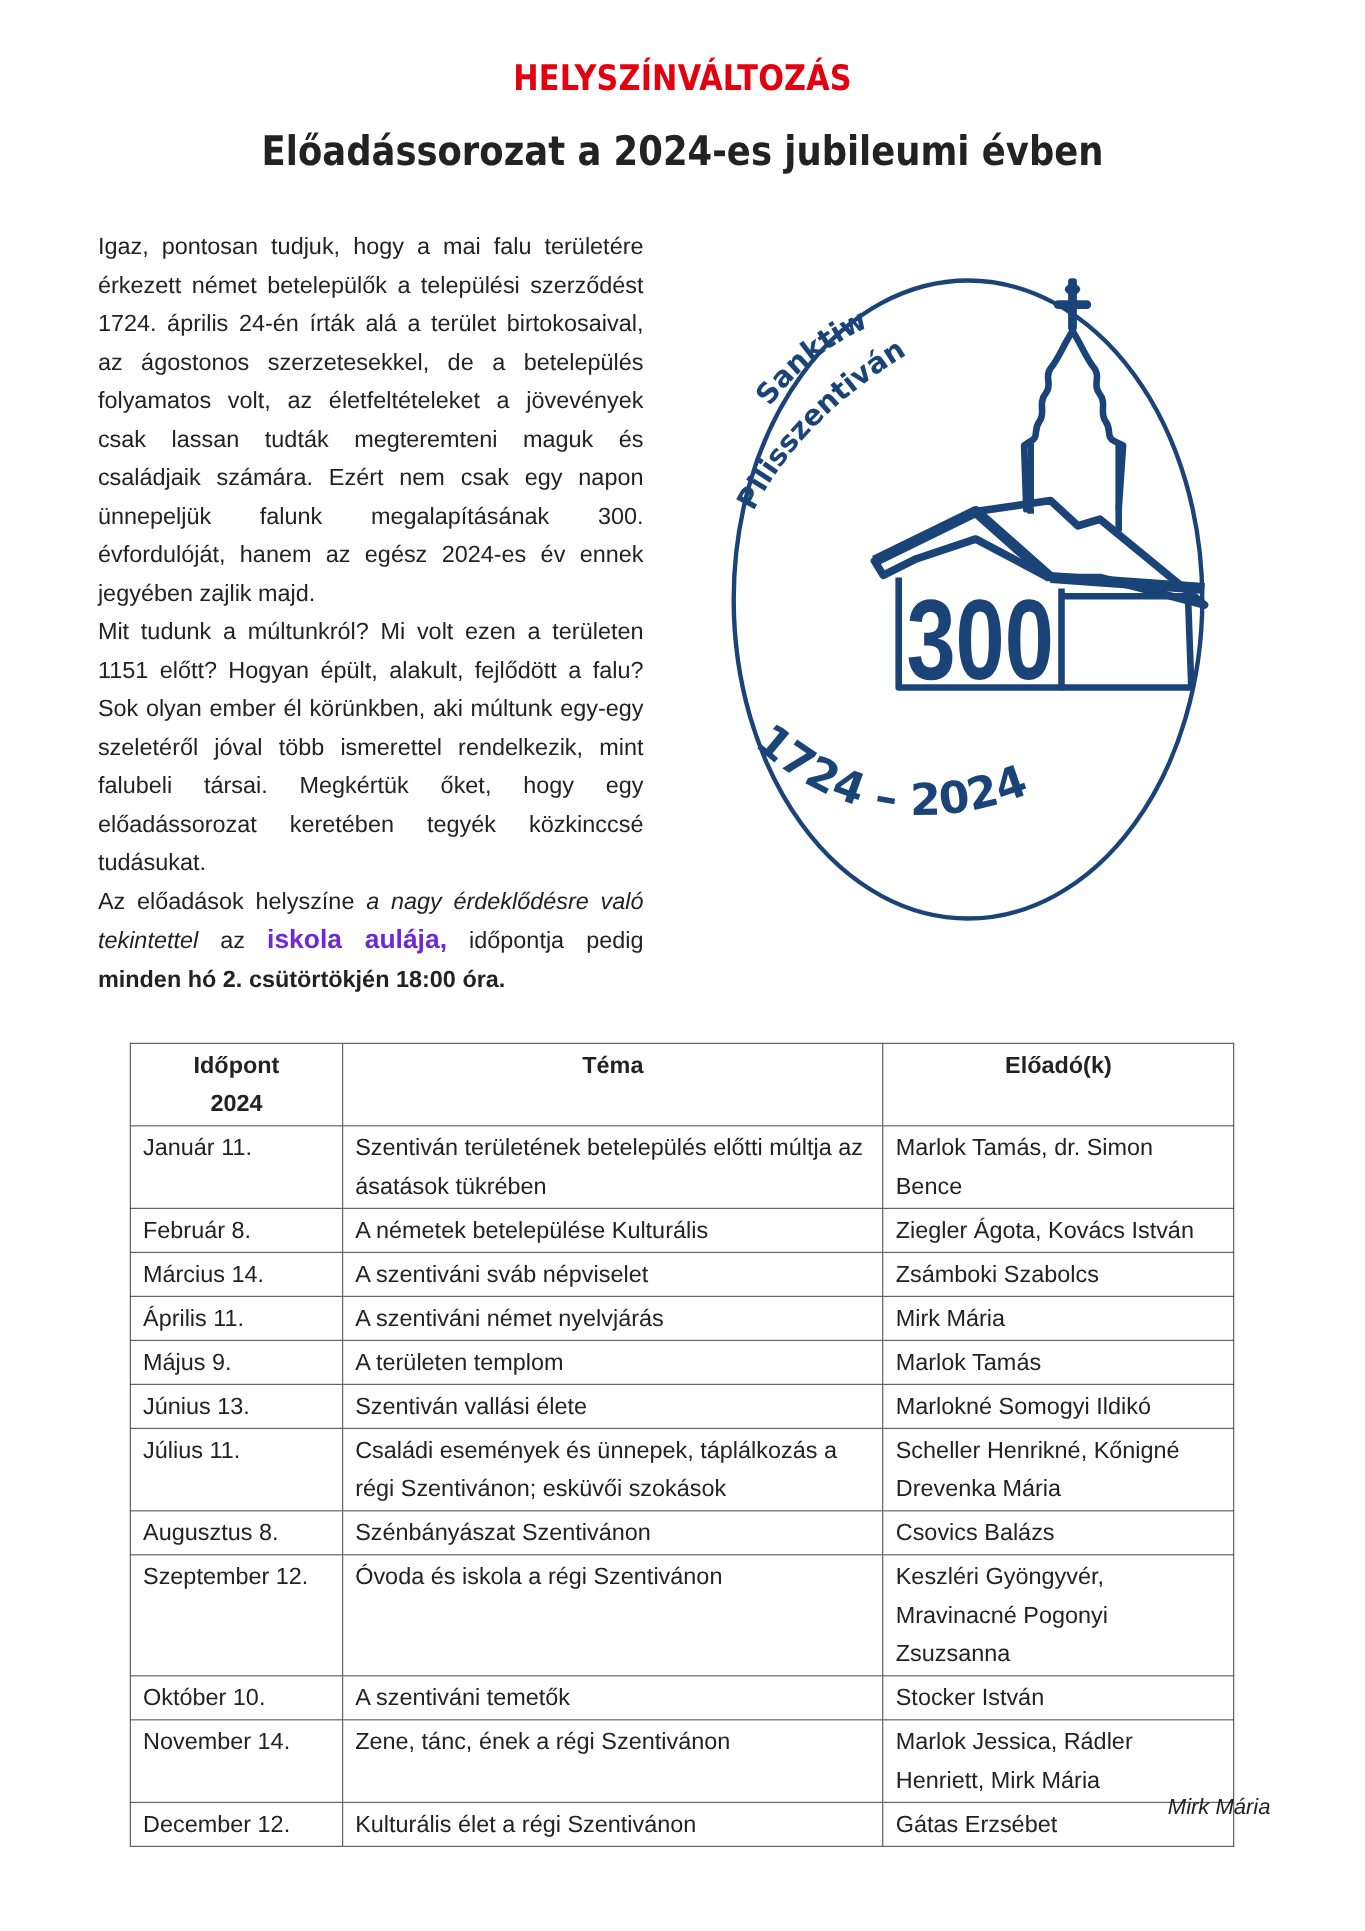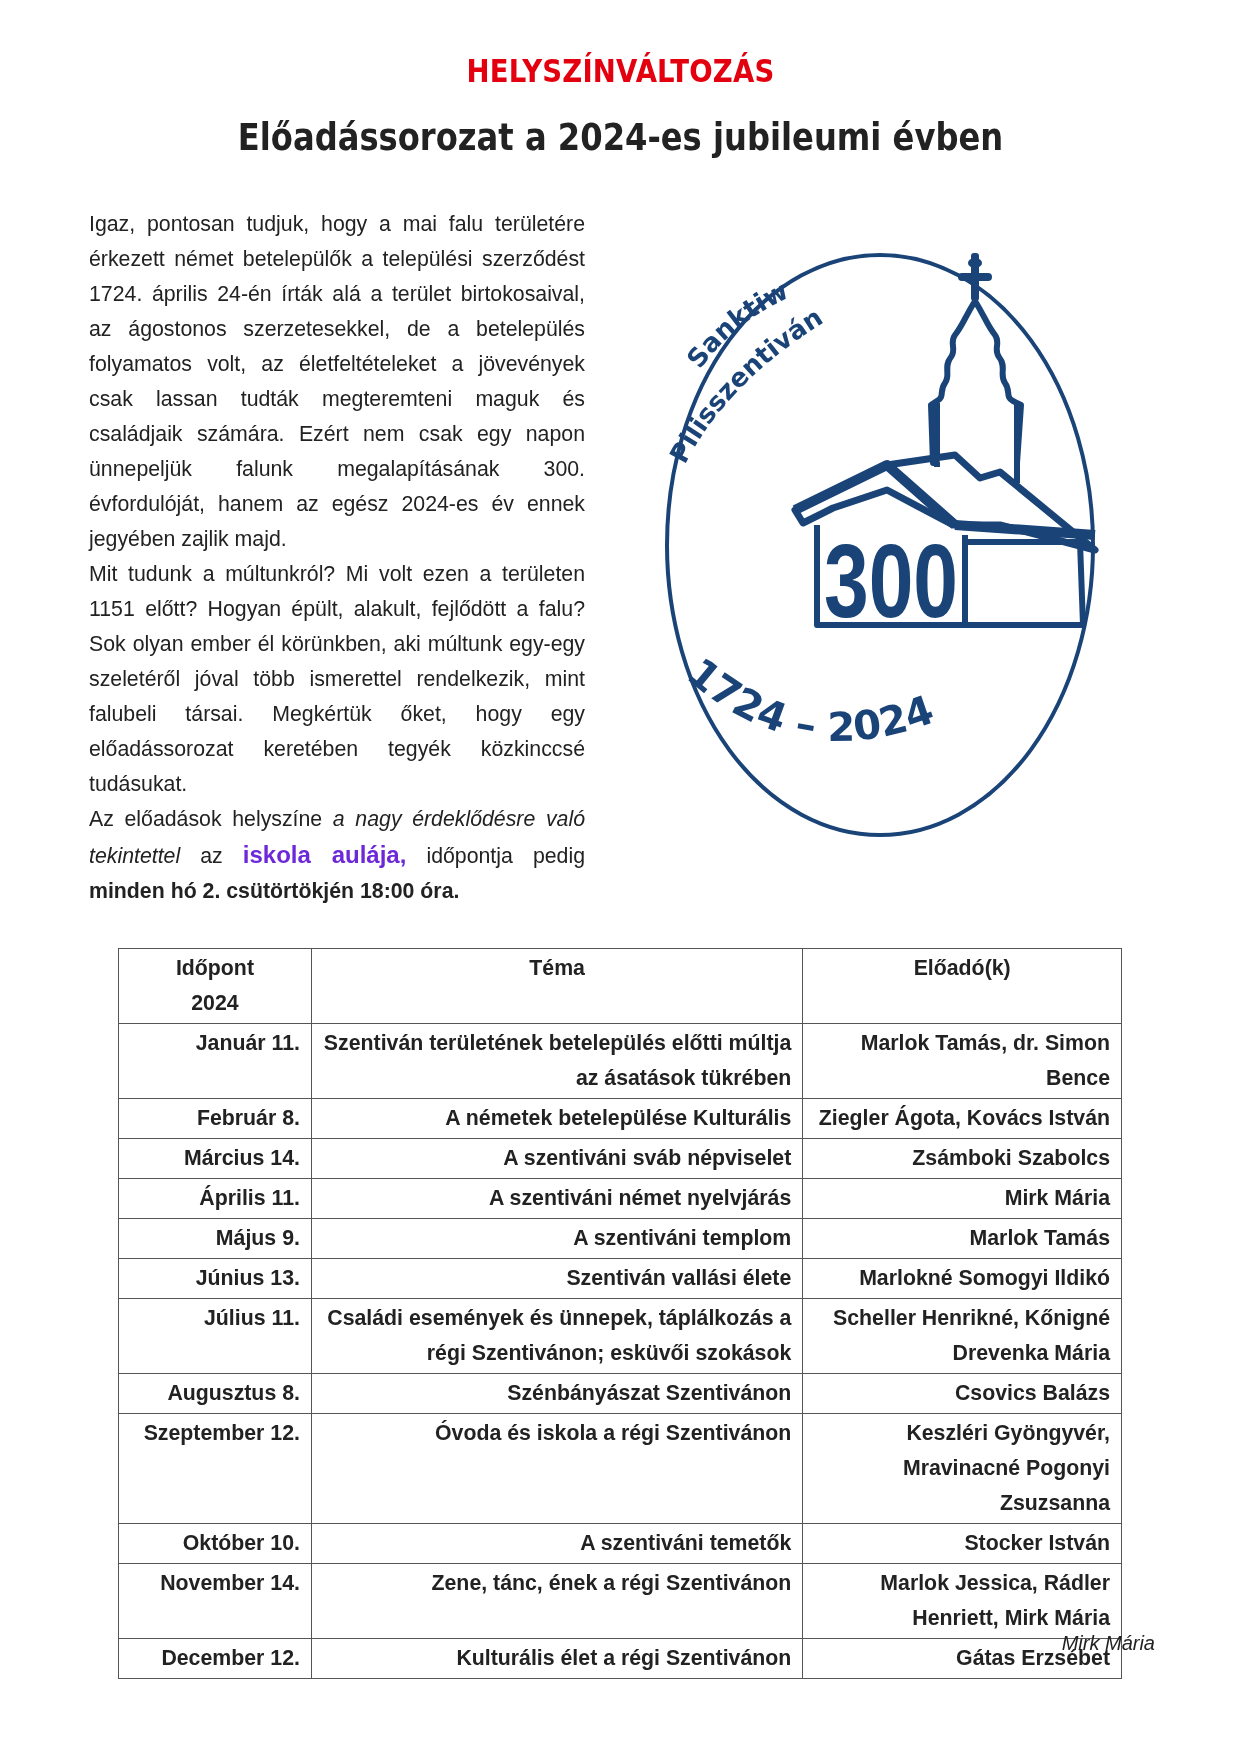--- a/index.html
+++ b/index.html
@@ -36,22 +36,22 @@
     }
     table.schedule {
       position: absolute; left: 118px; top: 948px; width: 1004px;
       border-collapse: collapse; font-size: 21.3px; color: #222; border-radius: 18px;
     }
     table.schedule th, table.schedule td {
       border: 1.5px solid #555;
       padding: 2px 11px 2px 11px;
       line-height: 35px;
       vertical-align: top;
-      text-align: right;
-      font-weight: bold;
+      text-align: left;
+      font-weight: normal;
     }
     table.schedule th {
       font-weight: bold; text-align: center;
     }
     .col-date { width: 170px; }
     .col-topic { width: 469px; }
     .col-speaker { width: 296px; }
     .signature {
       position: absolute; left: 1000px; top: 1632px; width: 155px;
       text-align: right; font-style: italic; font-size: 20px; color: #222;
@@ -134,21 +134,21 @@
         <td>A szentiváni sváb népviselet</td>
         <td>Zsámboki Szabolcs</td>
       </tr>
     <tr>
         <td>Április 11.</td>
         <td>A szentiváni német nyelvjárás</td>
         <td>Mirk Mária</td>
       </tr>
     <tr>
         <td>Május 9.</td>
-        <td>A szentiváni templom</td>
+        <td>A területen templom</td>
         <td>Marlok Tamás</td>
       </tr>
     <tr>
         <td>Június 13.</td>
         <td>Szentiván vallási élete</td>
         <td>Marlokné Somogyi Ildikó</td>
       </tr>
     <tr>
         <td>Július 11.</td>
         <td>Családi események és ünnepek, táplálkozás a régi Szentivánon; esküvői szokások</td>

